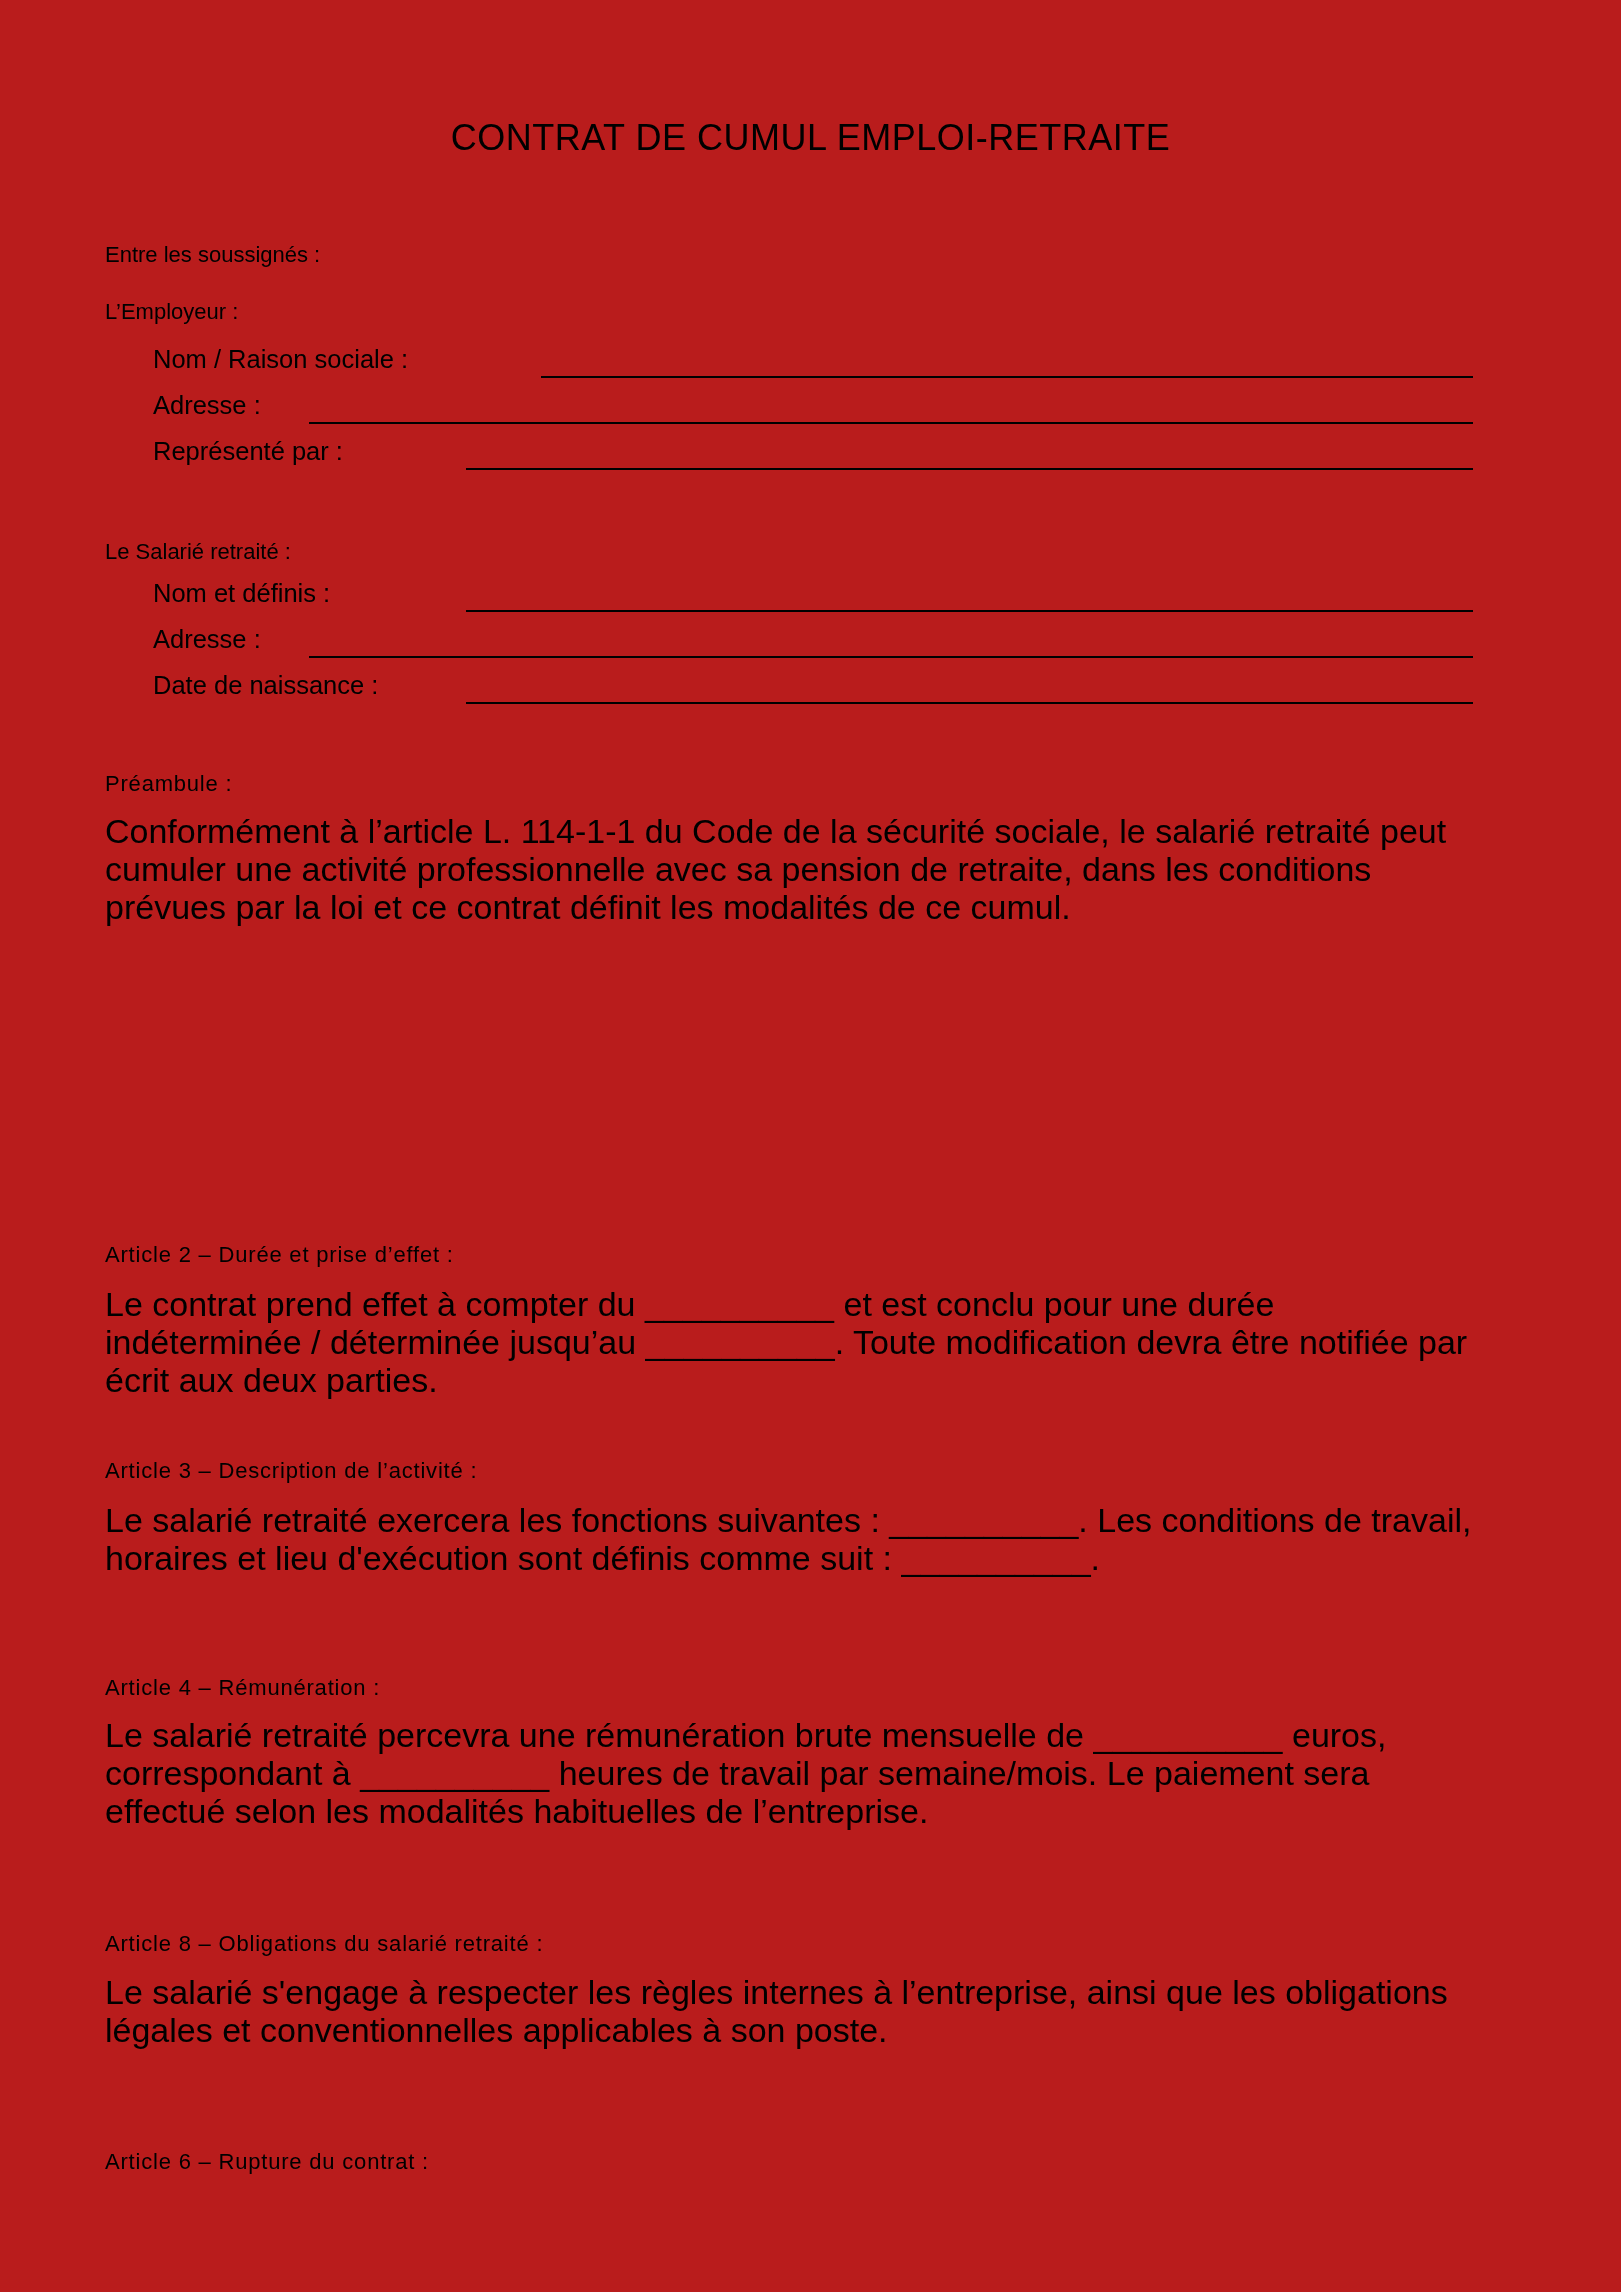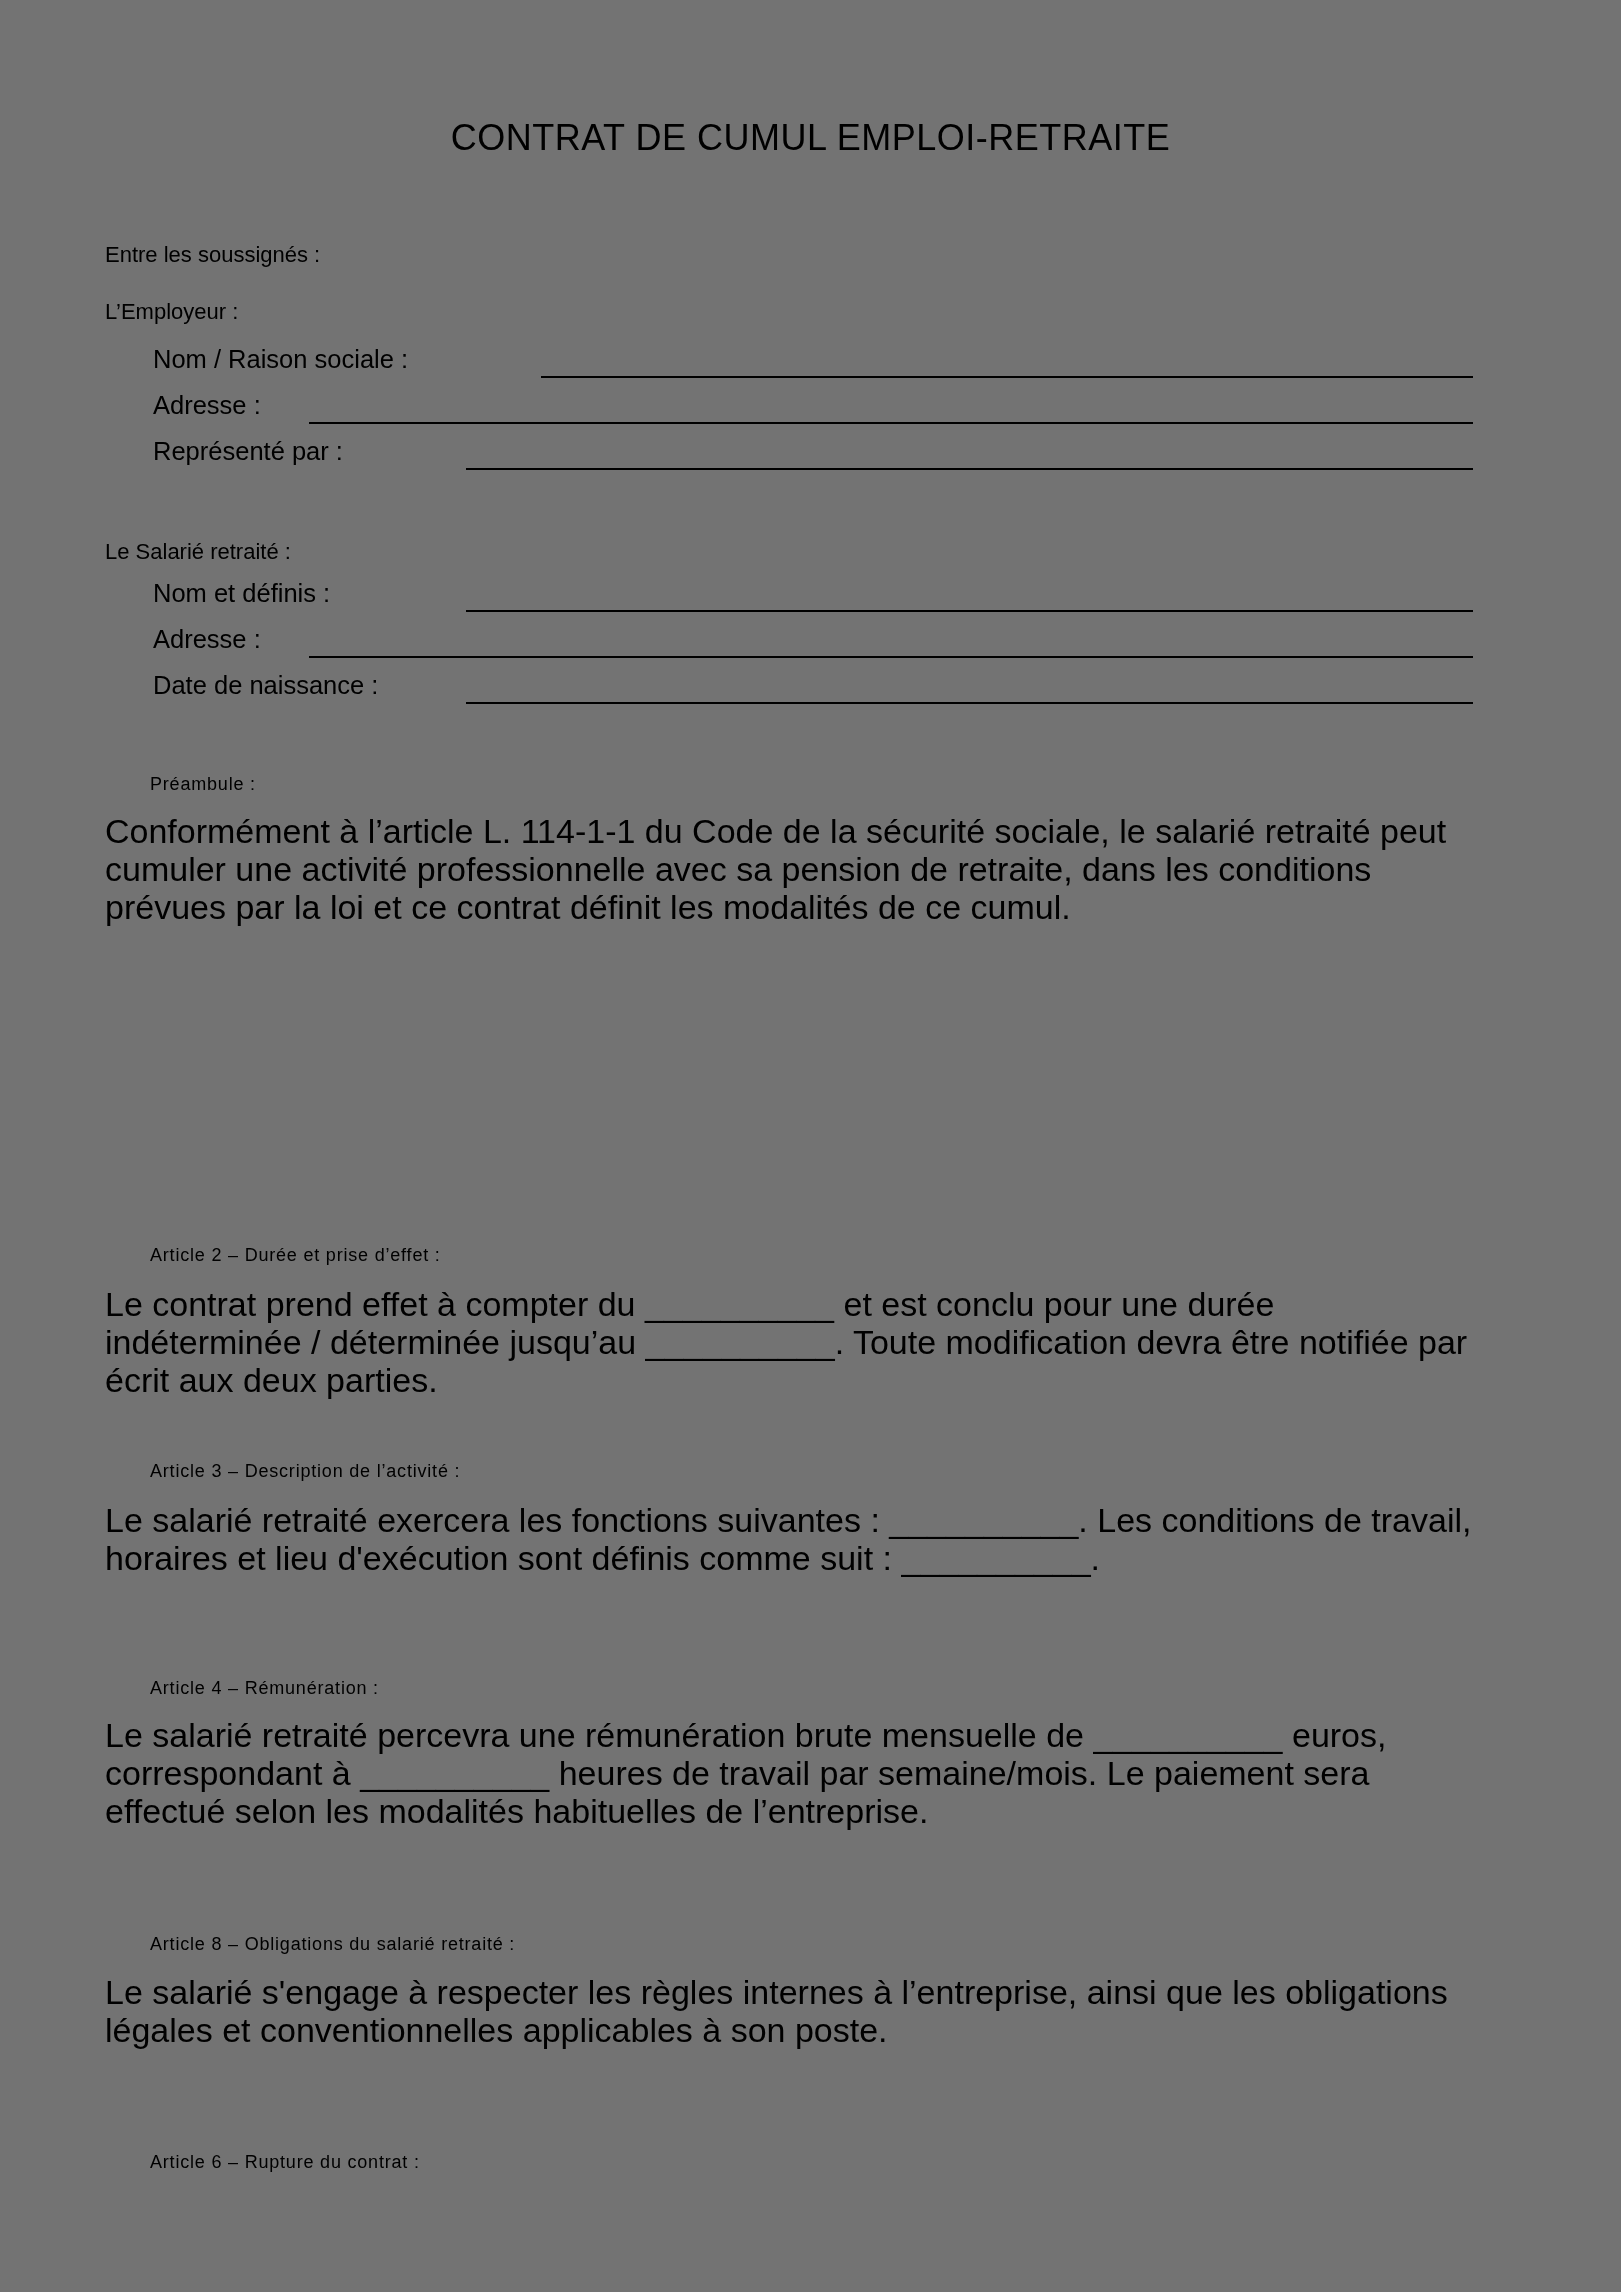--- a/index.html
+++ b/index.html
@@ -1,27 +1,27 @@
 <!DOCTYPE html>
 <html><head>
 <meta charset="utf-8">
 <style>
   html,body { margin:0; padding:0; background:#ffffff; }
   .page {
-    position:relative; width:1621px; height:2293px; background:#737373;
+    position:relative; width:1621px; height:2293px; background:#b91c1c;
     font-family:"Liberation Sans", sans-serif; color:#000;
     overflow:hidden;
   }
   .abs { position:absolute; left:105px; width:1370px; }
   .title {
     left:0; width:1621px; top:116px; text-align:center;
     font-size:36px; line-height:43px; letter-spacing:0.5px;
   }
   .txt { font-size:22px; line-height:38px; }
-  .heading { font-size:18px; line-height:38px; letter-spacing:0.8px;margin-left:45px; }
+  .heading { font-size:22px; line-height:38px; letter-spacing:0.8px; }
   .para { font-size:34px; line-height:38px; }
   .field { height:33px; }
   .flabel { position:absolute; top:0; left:0; font-size:25.5px; line-height:29px; white-space:nowrap;margin-left:48px; }
   .fline { position:absolute; bottom:0; right:2px; border-bottom:2px solid #000; }
   .fline.thick { border-bottom-width:2.9px; }
 </style>
 </head>
 <body>
 
 <div class="page">

